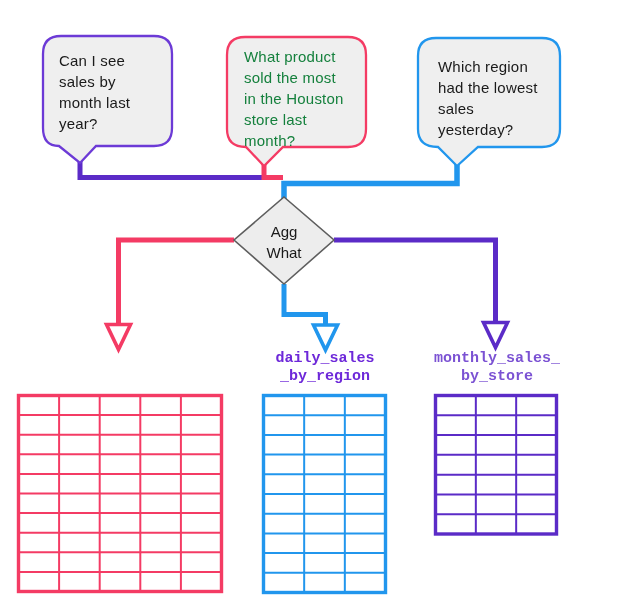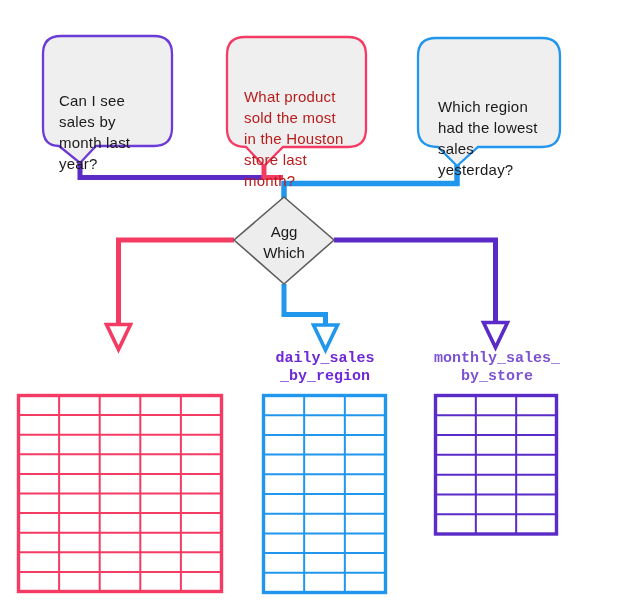--- a/index.html
+++ b/index.html
@@ -3,21 +3,21 @@
 <meta charset="utf-8">
 <style>
   html,body{margin:0;padding:0;background:#ffffff;}
   .canvas{
     position:relative;width:634px;height:610px;background:#ffffff;overflow:hidden;
     font-family:"Liberation Sans","DejaVu Sans",sans-serif;
   }
   .canvas svg{position:absolute;left:0;top:0;}
   .overlay{position:absolute;white-space:pre-line;color:#1a1a1a;}
   .bubble-text{
-    font-size:15px;line-height:21px;letter-spacing:0.2px;margin-top:40px;
+    font-size:15px;line-height:21px;letter-spacing:0.2px;
   }
   .diamond-text{
     font-size:15px;line-height:21px;text-align:center;
   }
   .table-label{
     font-family:"Liberation Mono","DejaVu Sans Mono",monospace;
     font-size:15px;line-height:18px;text-align:center;font-weight:bold;
   }
 </style>
 </head>
@@ -86,33 +86,33 @@
         <line x1="435.5" y1="514.2142857142857" x2="556.5" y2="514.2142857142857" stroke="#5B2BC7" stroke-width="2"></line>
         <rect x="435.5" y="395.5" width="121" height="138.5" fill="none" stroke="#5B2BC7" stroke-width="3.4"></rect>
       </g>
   </svg>
 
   <div class="overlay bubble-text" style="left: 59px; top: 50px; width: 110px; color: rgb(26, 26, 26);">Can I see
 sales by
 month last
 year?</div>
 
-  <div class="overlay bubble-text" style="left: 244px; top: 46px; width: 120px; color: #b91c1c;">What product
+  <div class="overlay bubble-text" style="left: 244px; top: 46px; width: 120px; color: #15803d;">What product
 sold the most
 in the Houston
 store last
 month?</div>
 
   <div class="overlay bubble-text" style="left: 438px; top: 56px; width: 120px; color: rgb(26, 26, 26);">Which region
 had the lowest
 sales
 yesterday?</div>
 
   <div class="overlay diamond-text" style="left: 234px; top: 221px; width: 100px; color: rgb(26, 26, 26);">Agg
-Which</div>
+What</div>
 
 
   <div class="overlay table-label" style="left: 235px; top: 350px; width: 180px; color: #6d28d9;">daily_sales
 _by_region</div>
 
   <div class="overlay table-label" style="left: 407px; top: 350px; width: 180px; color: rgb(123, 82, 211);">monthly_sales_
 by_store</div>
 
 </div>
 

